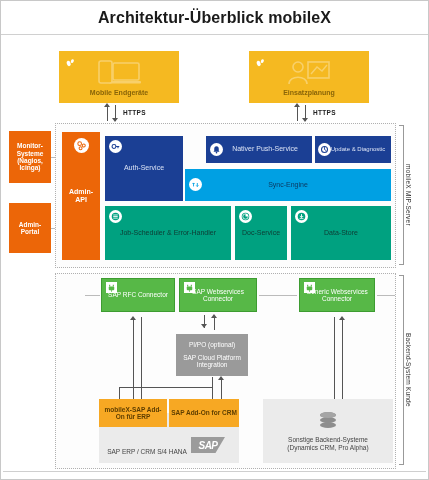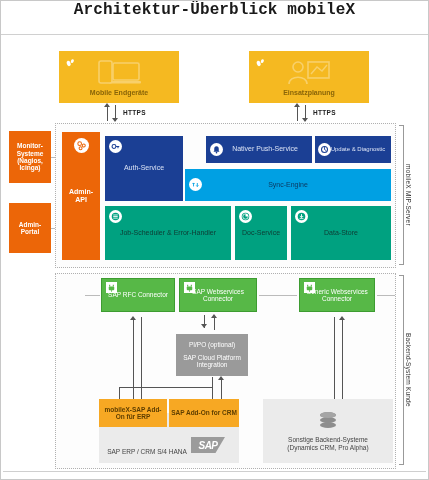--- a/index.html
+++ b/index.html
@@ -14,21 +14,21 @@
     background: #ffffff;
     border: 1px solid #c8c8c8;
     overflow: hidden;
   }
 
   
   .title-bar {
     position: absolute; left: 0; top: 0;
     width: 427px; height: 34px;
     border-bottom: 1px solid #d0d0d0;
-    display: flex; align-items: flex-start; justify-content: center; font-family: Liberation Mono, monospace;
+    display: flex; align-items: center; justify-content: center;
   }
   .title-bar .t {
     font-size: 16px; font-weight: bold; color: #1a1a1a;
     letter-spacing: .1px;
   }
 
   
   .box {
     position: absolute;
     display: flex; align-items: center; justify-content: center;

